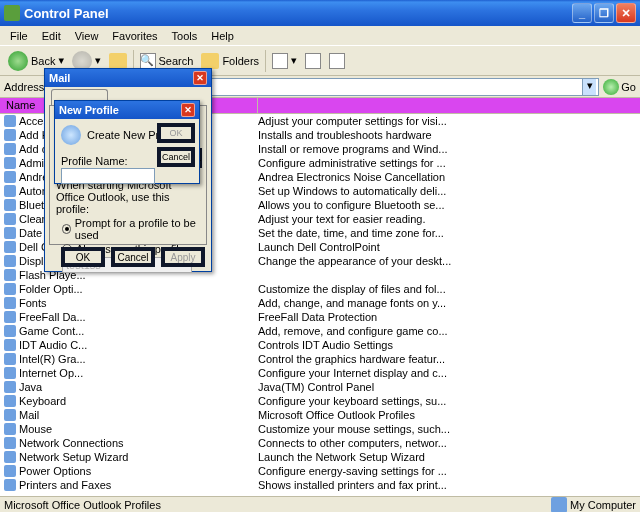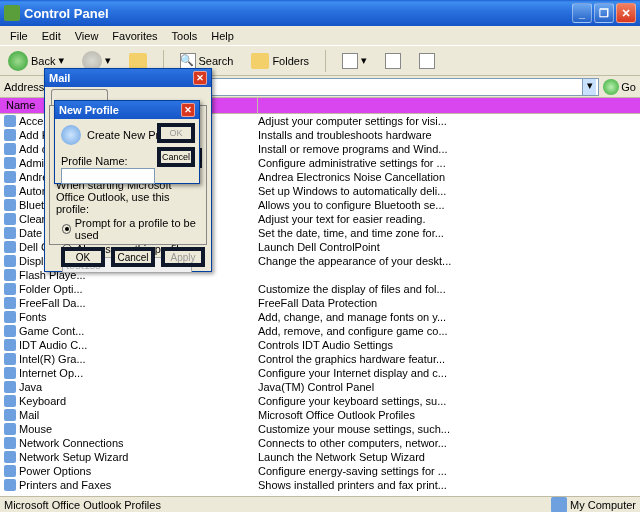--- a/index.html
+++ b/index.html
@@ -8,21 +8,21 @@
 .titlebar { height: 26px; background: linear-gradient(#1e5fd0,#3d8ef0 8%,#2c73e0 40%,#1555c8); display: flex; align-items: center; padding: 0 4px; color: #fff; }
 .titlebar .icon { width: 16px; height: 16px; background: #5a9e3c; border-radius: 2px; margin-right: 4px; }
 .titlebar .title { flex: 1; font-weight: bold; font-size: 13px; }
 .winbtn { width: 20px; height: 20px; margin-left: 2px; border: 1px solid #fff6; border-radius: 3px; display: flex; align-items: center; justify-content: center; color: #fff; font-weight: bold; }
 .winbtn.min,.winbtn.max,.winbtn.maxx { background: linear-gradient(#6da8ef,#2462c8); }
 .winbtn.close { background: linear-gradient(#f08060,#d83820); }
 
 .menubar { height: 20px; background: #ece9d8; border-bottom: 1px solid #fff; display: flex; align-items: center; padding: 0 4px; gap: 2px; }
 .menubar span { padding: 2px 6px; }
 
-.toolbar { height: 30px; background: #ece9d8; display: flex; align-items: center; padding: 0 4px; border-bottom: 1px solid #c0bca4; gap: 10px; }
+.toolbar { height: 30px; background: #ece9d8; display: flex; align-items: center; padding: 0 4px; border-bottom: 1px solid #c0bca4; gap: 0; }
 .tbbtn { display: flex; align-items: center; gap: 3px; padding: 2px 4px; }
 .tbico { width: 20px; height: 20px; border-radius: 10px; display: inline-block; }
 .back { background: radial-gradient(#9edb8f,#2f9e2f); }
 .back.dis { filter: grayscale(1) opacity(.5); }
 .sep { width: 1px; height: 22px; background: #c0bca4; margin: 0 2px; }
 .fico { width: 18px; height: 16px; background: #f3d06a; border-radius: 2px; display: inline-block; }
 .smico { width: 16px; height: 16px; display: inline-block; border: 1px solid #888; background: #fff; }
 
 .addrbar { height: 22px; background: #ece9d8; display: flex; align-items: center; padding: 0 4px; border-bottom: 1px solid #c0bca4; gap: 4px; }
 .addrbar .combo { flex: 1; height: 18px; border: 1px solid #7f9db9; background: #fff; display: flex; align-items: center; padding: 0 2px; }
@@ -233,30 +233,30 @@
     <div class="row">
       <div class="n">
         <span class="rico"></span>
         <span>Folder Opti...</span>
       </div>
       <div class="c">Customize the display of files and fol...</div>
     </div>
     <div class="row">
       <div class="n">
         <span class="rico"></span>
+        <span>Fonts</span>
+      </div>
+      <div class="c">Add, change, and manage fonts on y...</div>
+    </div>
+    <div class="row">
+      <div class="n">
+        <span class="rico"></span>
         <span>FreeFall Da...</span>
       </div>
       <div class="c">FreeFall Data Protection</div>
-    </div>
-    <div class="row">
-      <div class="n">
-        <span class="rico"></span>
-        <span>Fonts</span>
-      </div>
-      <div class="c">Add, change, and manage fonts on y...</div>
     </div>
     <div class="row">
       <div class="n">
         <span class="rico"></span>
         <span>Game Cont...</span>
       </div>
       <div class="c">Add, remove, and configure game co...</div>
     </div>
     <div class="row">
       <div class="n">

